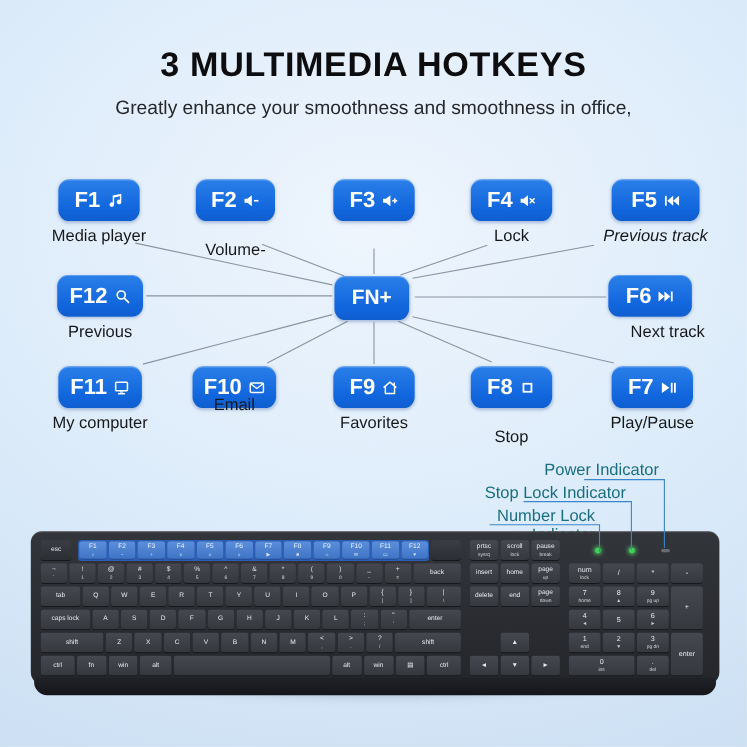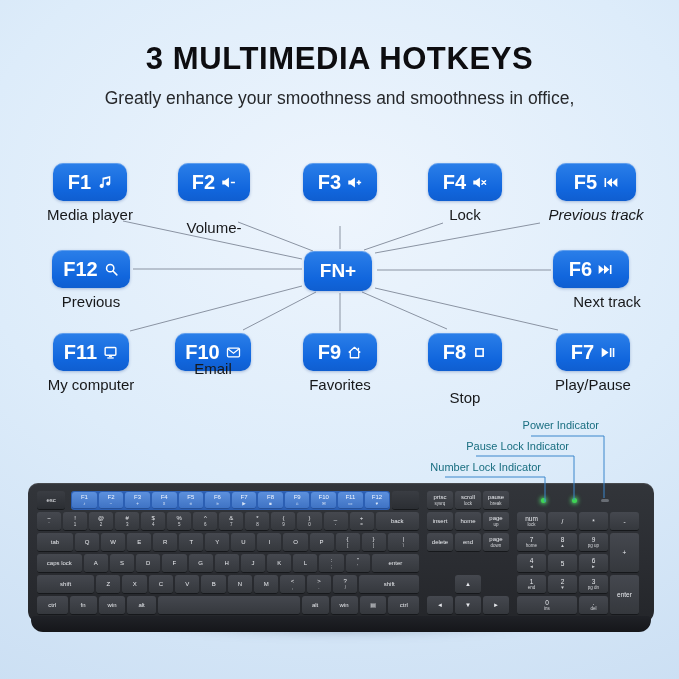--- a/index.html
+++ b/index.html
@@ -19,21 +19,21 @@
     position:absolute;height:38px;border-radius:10px;
     background:linear-gradient(180deg,#2b7fe9 0%,#1166dd 70%,#0f5ed0 100%);
     box-shadow:0 1px 3px rgba(20,60,140,.3), inset 0 1px 0 rgba(255,255,255,.25);
     color:#ffffff;display:flex;align-items:center;justify-content:center;gap:6px;
     font-size:20px;font-weight:bold;
   }
   .hotkey .hk-icon{display:flex;align-items:center;}
   .hotkey .hk-icon svg{width:15px;height:15px;display:block;}
   .fnbtn{font-size:19px;}
   .hk-caption{position:absolute;width:150px;text-align:center;font-size:15px;color:#17181a;}
-  .ind-label{position:absolute;width:150px;text-align:right;font-size:11px;color:#196e80;}
+  .ind-label{position:absolute;width:150px;text-align:right;font-size:15px;color:#196e80;}
   svg.overlay{position:absolute;inset:0;pointer-events:none;}
   #lines-behind{z-index:1;}
   #lines-front{z-index:4;}
   
   .kb-shadow{position:absolute;left:55px;top:608px;width:575px;height:34px;z-index:1;
     background:radial-gradient(50% 50% at 50% 50%, rgba(55,75,105,.38), rgba(55,75,105,0) 72%);
     filter:blur(4px);}
   #keyboard{
     position:absolute;left:28px;top:483px;width:626px;height:140px;z-index:2;
     background:linear-gradient(180deg,#32353a 0%,#2a2c31 60%,#24262a 100%);
@@ -210,21 +210,21 @@
         <span class="hk-icon">
           <svg viewBox="0 0 14 14">
             <circle cx="5.8" cy="5.8" r="3.4" fill="none" stroke="#fff" stroke-width="1.4"></circle>
             <path d="m8.4 8.4 3.6 3.6" stroke="#fff" stroke-width="1.4" stroke-linecap="round"></path>
           </svg>
         </span>
       </div>
       <div class="hk-caption" style="left: 16px; top: 293px;">Previous</div>
       <div class="hotkey fnbtn" style="left: 304px; top: 251px; width: 68px; height: 40px;">FN+</div>
       <div class="ind-label" style="left: 449px; top: 419px; z-index: 5;">Power Indicator</div>
-      <div class="ind-label" style="left: 419px; top: 440px; z-index: 5;">Pause Lock Indicator</div>
+      <div class="ind-label" style="left: 419px; top: 440px; z-index: 5;">Stop Lock Indicator</div>
       <div class="ind-label" style="left: 391px; top: 461px; z-index: 5;">Number Lock Indicator</div>
     </div>
 
   <div class="kb-shadow"></div>
   <div id="keyboard">
     <div class="kb-main">
         <div class="krow">
           <div class="key dark escgap" style="flex: 1.1 1 0px;">
             <span class="kt">esc</span>
           </div>

